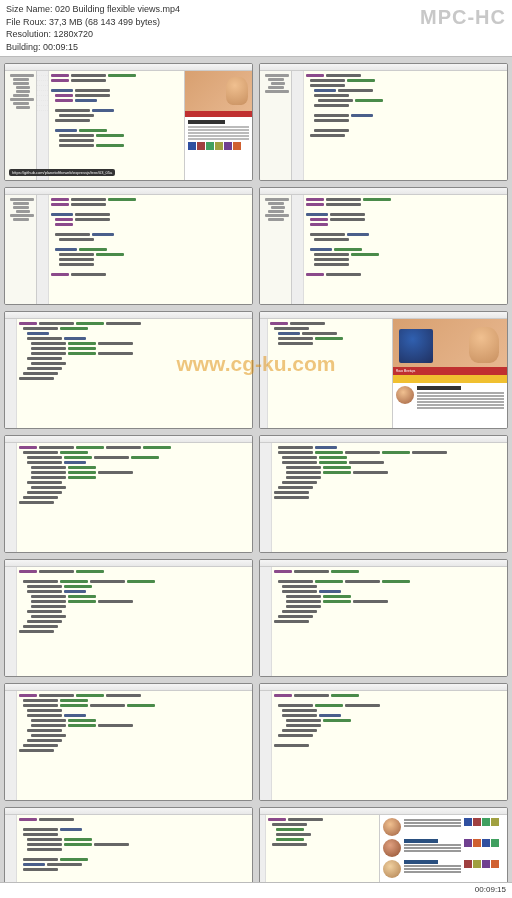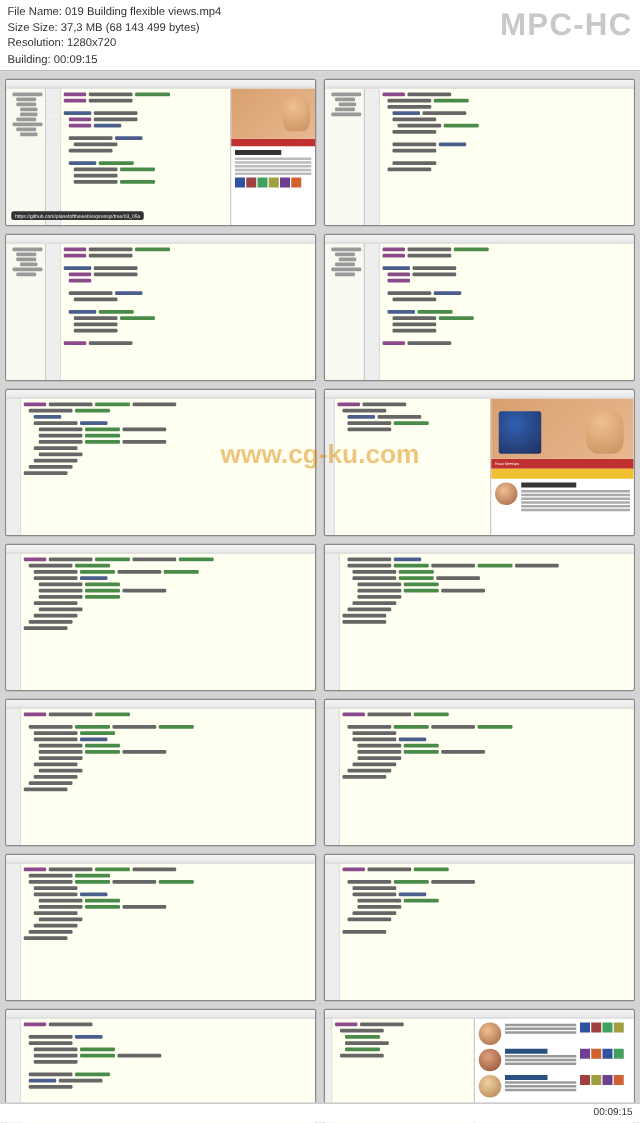--- a/index.html
+++ b/index.html
@@ -1,19 +1,19 @@
 <!DOCTYPE html>
 <html><head>
 <meta charset="utf-8">
 <style>
   * { box-sizing: border-box; margin: 0; padding: 0; }
   body { width: 512px; height: 898px; background: #d4d4d4; font-family: Arial, sans-serif; overflow: hidden; }
   
   .top-bar { background: #fff; padding: 3px 6px; font-size: 9px; line-height: 1.4; color: #333; border-bottom: 1px solid #bbb; }
-  .top-right { float: right; font-size: 25px; font-weight: bold; color: #c8c8c8; letter-spacing: 1px; }
+  .top-right { float: right; font-size: 20px; font-weight: bold; color: #c8c8c8; letter-spacing: 1px; }
   .top-left { float: left; }
   .grid { padding: 6px 4px; display: grid; grid-template-columns: 1fr 1fr; gap: 6px; }
   .thumb { background: #fff; border: 1px solid #888; border-radius: 2px; height: 118px; overflow: hidden; position: relative; font-size: 3px; }
   .thumb-menu { height: 7px; background: linear-gradient(#f5f5f5,#e8e8e8); border-bottom: 1px solid #ccc; }
   .thumb-body { display: flex; height: calc(100% - 7px); }
   .tree { width: 32px; background: #f9f9f1; border-right: 1px solid #ccc; padding: 2px; }
   .tree-item { height: 3px; margin: 1px 0; margin-left: 3px; background: #999; border-radius: 1px; }
   .tree-item.i2 { margin-left: 6px; width: 60%; }
   .tree-item.i3 { margin-left: 9px; width: 50%; }
   .gutter { width: 12px; background: #eee; border-right: 1px solid #ddd; }
@@ -61,23 +61,23 @@
   .watermark { position:absolute; left:50%; top:352px; transform:translateX(-50%); font-size:21px; font-weight:bold; color:#dd8800; opacity:0.48; pointer-events:none; z-index:5; }
   .status-bottom { position:absolute; bottom:0; left:0; right:0; background:#fff; border-top:1px solid #bbb; height:16px; font-size:8px; color:#333; padding:2px 6px; }
   .status-bottom .dur { float:right; }
 </style>
 </head>
 <body>
 
 <div class="top-bar">
   <div class="top-right">MPC-HC</div>
   <div class="top-left">
-    <span>File Name:</span>
-    <span>019 Building flexible views.mp4</span><br>
-    <span>Size Size:</span>
+    <span>Size Name:</span>
+    <span>020 Building flexible views.mp4</span><br>
+    <span>File Roux:</span>
     <span>37,3 MB (68 143 499 bytes)</span><br>
     <span>Resolution:</span>
     <span>1280x720</span><br>
     <span>Building:</span>
     <span>00:09:15</span>
   </div>
   <div style="clear:both"></div>
 </div>
 
 <div class="watermark">www.cg-ku.com</div>

